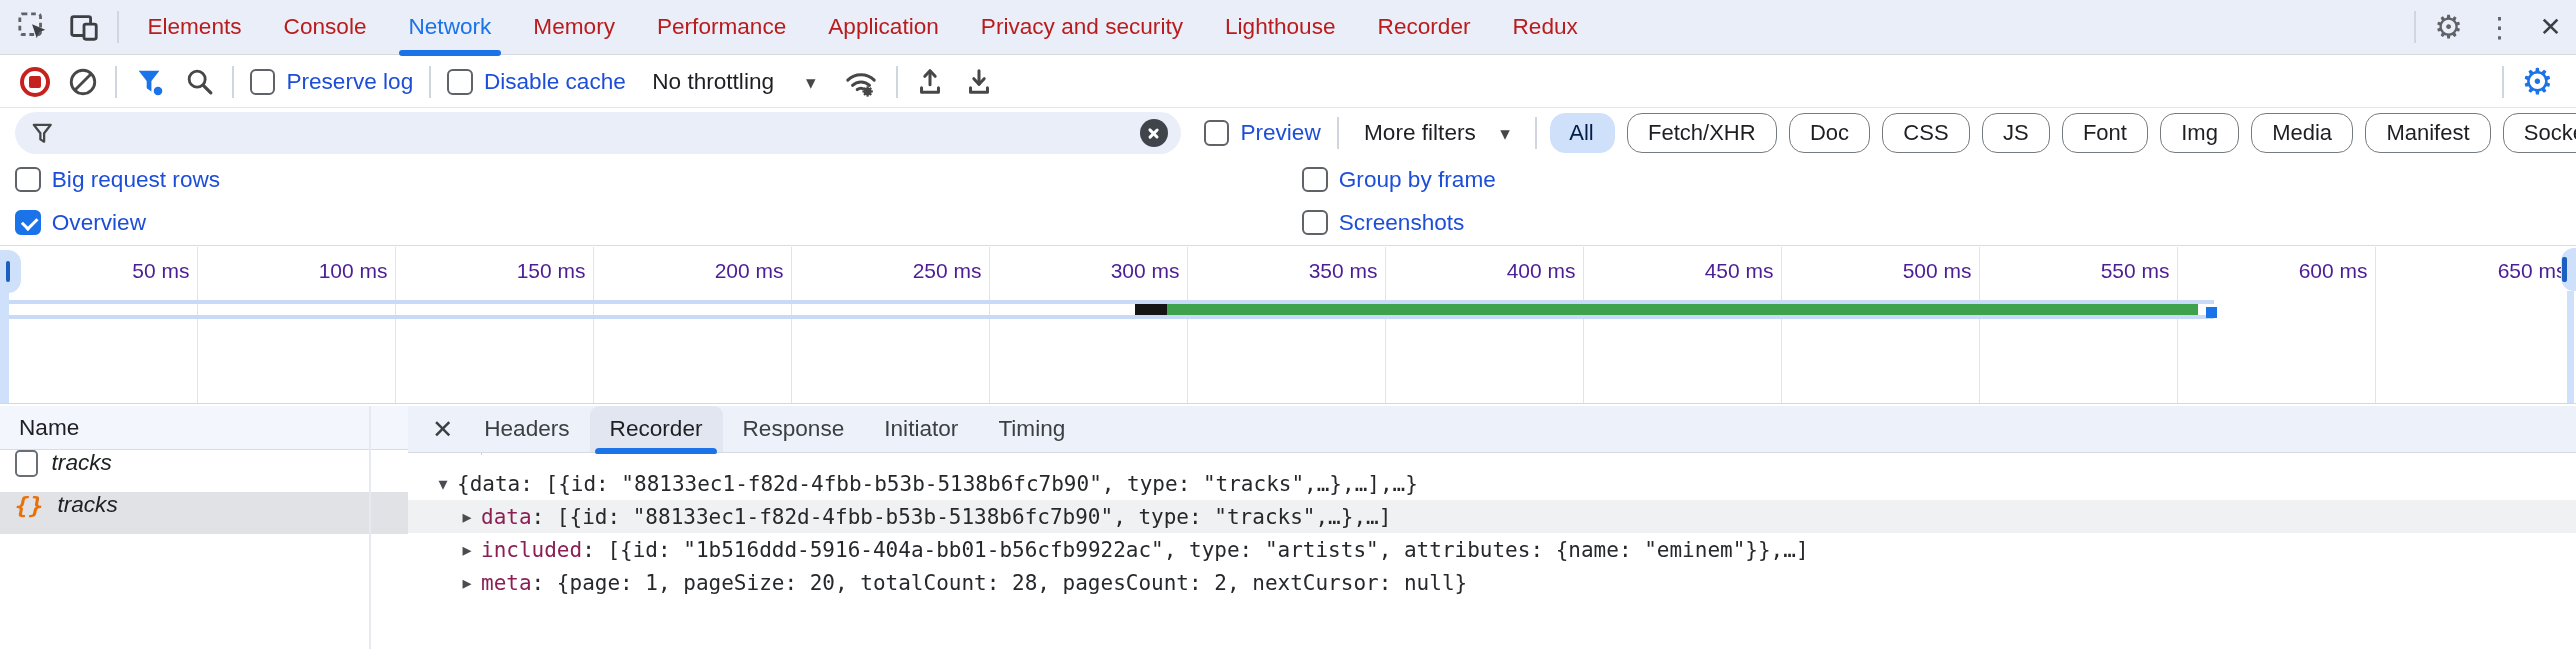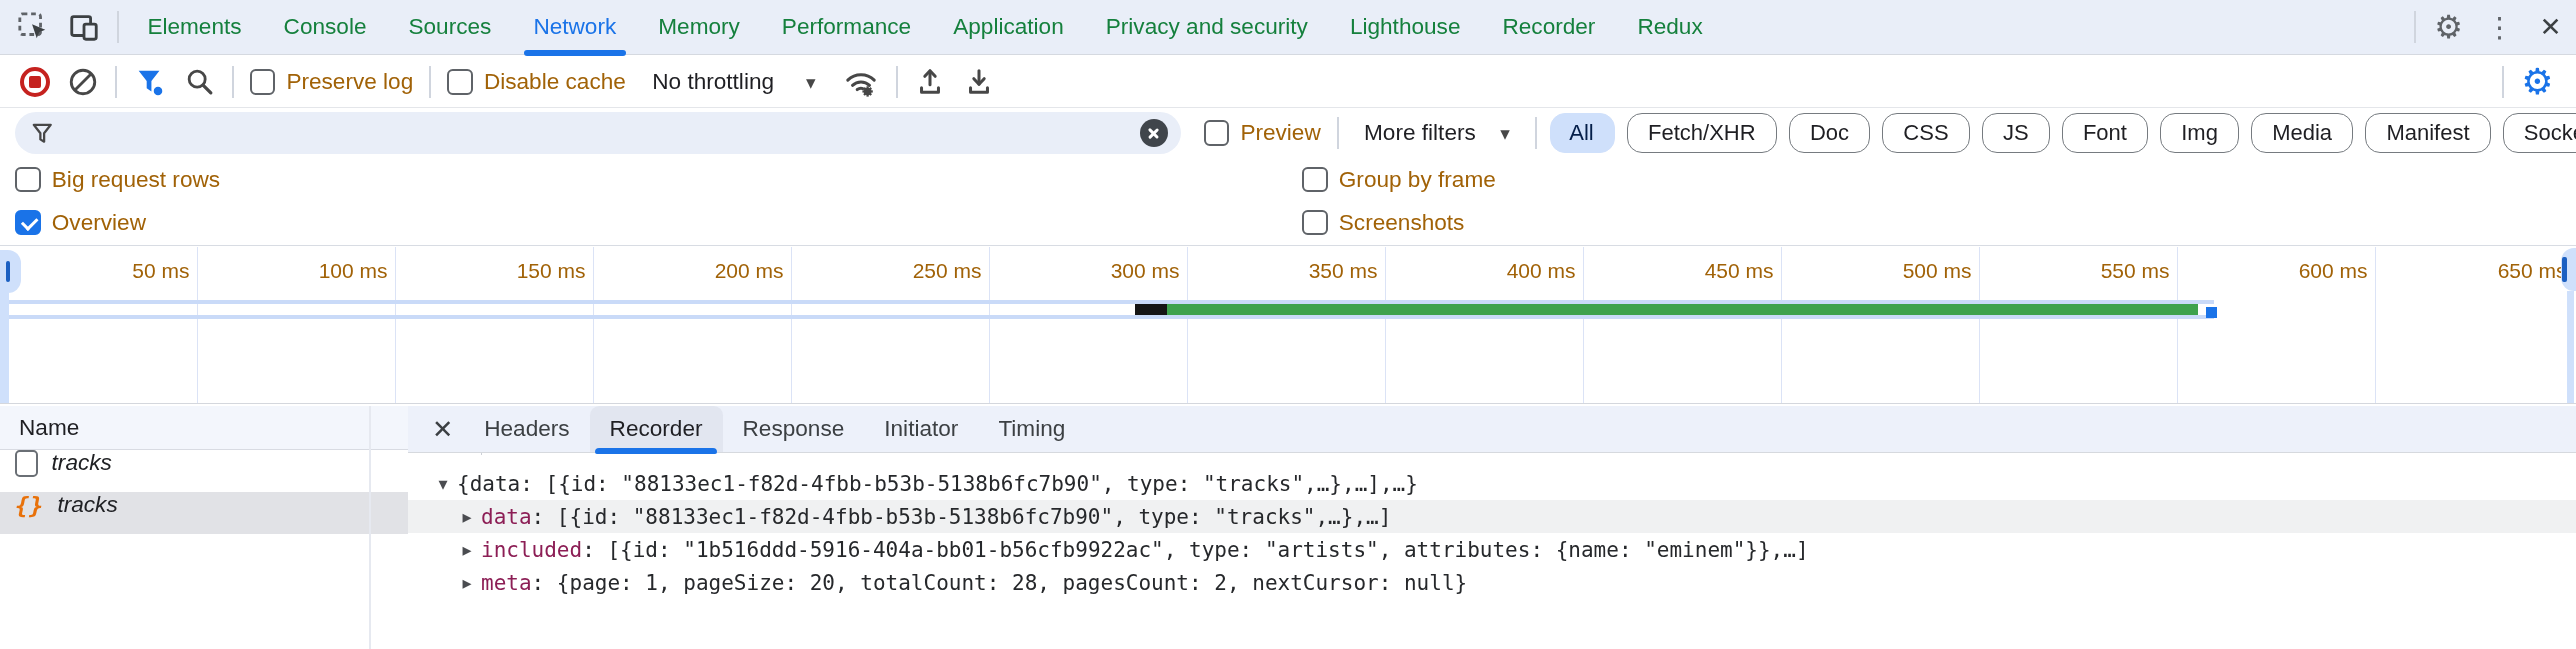--- a/index.html
+++ b/index.html
@@ -10,42 +10,42 @@
     font-family:"Liberation Sans", sans-serif; font-size:22.6px;
   }
   
   .tabbar {
     position:absolute; top:0; left:0; right:0; height:55px;
     background:#e9eef8; border-bottom:1.9px solid #d5d9e0;
     display:flex; align-items:center; padding-left:7.5px;
   }
   .iconbtn { width:51px; height:51px; display:flex; align-items:center; justify-content:center; flex:0 0 auto; }
   .vdiv { width:1.9px; height:32px; background:#d0d5de; margin:0 7.5px; flex:0 0 auto; }
-  .tab { position:relative; height:100%; display:flex; align-items:center; padding:0 21px; color:#15803d; white-space:nowrap; }
+  .tab { position:relative; height:100%; display:flex; align-items:center; padding:0 21px; color:#b91c1c; white-space:nowrap; }
   .tab.active { color:#1a73e8; }
   .tab.active::after { content:""; position:absolute; left:11.3px; right:11.3px; bottom:-1.9px; height:5.7px; border-radius:3.8px; background:#1a73e8; }
   .spacer { flex:1 1 auto; }
   .glyph { color:#5f6368; }
   .gear-g { font-size:32px; }
   .kebab-g { font-size:28px; letter-spacing:0; }
   .close-g { font-size:26.4px; color:#3c4043; }
 
   
   .toolbar2 {
     position:absolute; top:57px; left:0; right:0; height:51px;
     background:#fff; border-bottom:1.9px solid #e4e6ea;
     display:flex; align-items:center; padding:0 13.2px 0 11.3px;
   }
   .t2item { margin:0 8.5px; display:flex; align-items:center; flex:0 0 auto; }
   .rec-ring { width:30px; height:30px; border:4.7px solid #c5221f; border-radius:50%; display:flex; align-items:center; justify-content:center; }
   .rec-ring .sq { width:12.3px; height:12.3px; background:#c5221f; border-radius:1.9px; }
   .cb { width:25.5px; height:25.5px; border:2.8px solid #5f6368; border-radius:5.7px; background:#fff; flex:0 0 auto; position:relative; }
   .cb.checked { background:#1a73e8; border-color:#1a73e8; }
   .cb.checked::after { content:""; position:absolute; left:4.7px; top:5.7px; width:12.3px; height:6.6px; border-left:3.3px solid #fff; border-bottom:3.3px solid #fff; transform:rotate(-45deg); }
-  .cblabel { margin-left:11.3px; white-space:nowrap; color:#a16207; }
+  .cblabel { margin-left:11.3px; white-space:nowrap; color:#1d4ed8; }
   .selectbox { display:flex; align-items:center; gap:32px; padding:0 9.4px; color:#1f1f23; }
   .caret { font-size:19px; color:#474747; }
 
   
   .filterbar {
     position:absolute; top:109px; left:0; right:0; height:48px;
     background:#fff; display:flex; align-items:center; padding-left:15px;
   }
   .filterpill { width:1166px; height:42px; background:#e9eef8; border-radius:22.6px; display:flex; align-items:center; padding:0 13.2px 0 15px; flex:0 0 auto; }
   .filterpill input { flex:1 1 auto; border:none; outline:none; background:transparent; font:inherit; color:#202124; margin-left:11.3px; }
@@ -58,21 +58,21 @@
   .chip.active { background:#cfe0fb; border-color:#cfe0fb; color:#041e49;padding-left:18px; }
 
   
   .optrows { position:absolute; top:158px; left:0; right:0; height:88px; background:#fff; border-bottom:1.9px solid #d8dce3; }
   .optrow { position:relative; height:43px; display:flex; align-items:center; padding-left:15px; }
   .optcol2 { position:absolute; left:1302px; top:0; height:100%; display:flex; align-items:center; }
 
   
   .overview { position:absolute; top:247px; left:0; right:0; height:157px; background:#fff; border-bottom:1.9px solid #d4d7dd; }
   .ticks { position:absolute; inset:0; display:flex; }
-  .tick { width:198px; flex:0 0 auto; border-right:1.9px solid #dbe3f6; font-size:21px; color:#a16207; text-align:right; padding:12.3px 7.5px 0 0; white-space:nowrap; overflow:hidden; }
+  .tick { width:198px; flex:0 0 auto; border-right:1.9px solid #dbe3f6; font-size:21px; color:#4c1d95; text-align:right; padding:12.3px 7.5px 0 0; white-space:nowrap; overflow:hidden; }
   .tick:last-child { border-right:none; }
   .bandline { position:absolute; height:3.8px; background:#c9daf8; left:0; width:2214px; }
   .greenbar { position:absolute; left:1167px; width:1031px; top:57px; height:11.3px; background:#3ea24d; }
   .blackseg { position:absolute; left:1135px; width:32px; top:57px; height:11.3px; background:#151515; }
   .bluecap  { position:absolute; left:2206px; width:11.3px; height:11.3px; top:60px; background:#1a73e8; }
   .lhandle { position:absolute; left:0; top:2.8px; width:21px; height:43px; background:#cfe0fb; border-radius:0 13.2px 13.2px 0; }
   .lhandle .bar { position:absolute; left:5.7px; top:11.3px; width:4.7px; height:21px; background:#1b5fc1; border-radius:1.9px; }
   .lstrip { position:absolute; left:0; top:46px; width:8.5px; bottom:0; background:#cfe0fb; }
   .rhandle { position:absolute; right:0; top:0.9px; width:15px; height:43px; background:#cfe0fb; border-radius:13.2px 0 0 13.2px; }
   .rhandle .bar { position:absolute; left:0.9px; top:9.4px; width:4.7px; height:24.5px; background:#1b5fc1; border-radius:1.9px; }
@@ -118,21 +118,20 @@
     </div>
     <div class="iconbtn">
       <svg class="ic" width="32" height="32" viewBox="0 0 34 34">
         <rect x="4" y="6" width="20" height="20" rx="2" fill="none" stroke="#3c4043" stroke-width="3"></rect>
         <rect x="17" y="14" width="13" height="16" rx="2" fill="#e9eef8" stroke="#3c4043" stroke-width="3"></rect>
       </svg>
     </div>
     <div class="vdiv"></div>
     <div class="tab">Elements</div>
     <div class="tab">Console</div>
-    <div class="tab">Sources</div>
     <div class="tab active">Network</div>
     <div class="tab">Memory</div>
     <div class="tab">Performance</div>
     <div class="tab">Application</div>
     <div class="tab">Privacy and security</div>
     <div class="tab">Lighthouse</div>
     <div class="tab">Recorder</div>
     <div class="tab">Redux</div>
     <div class="spacer"></div>
     <div class="vdiv"></div>

